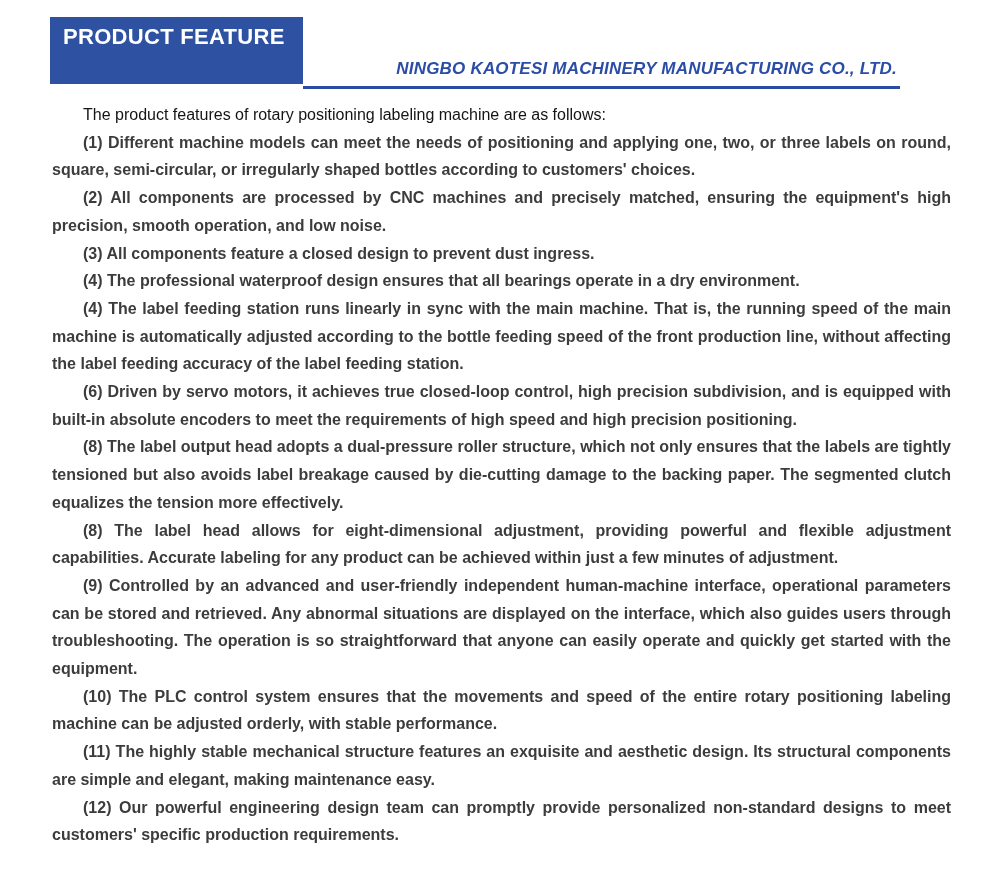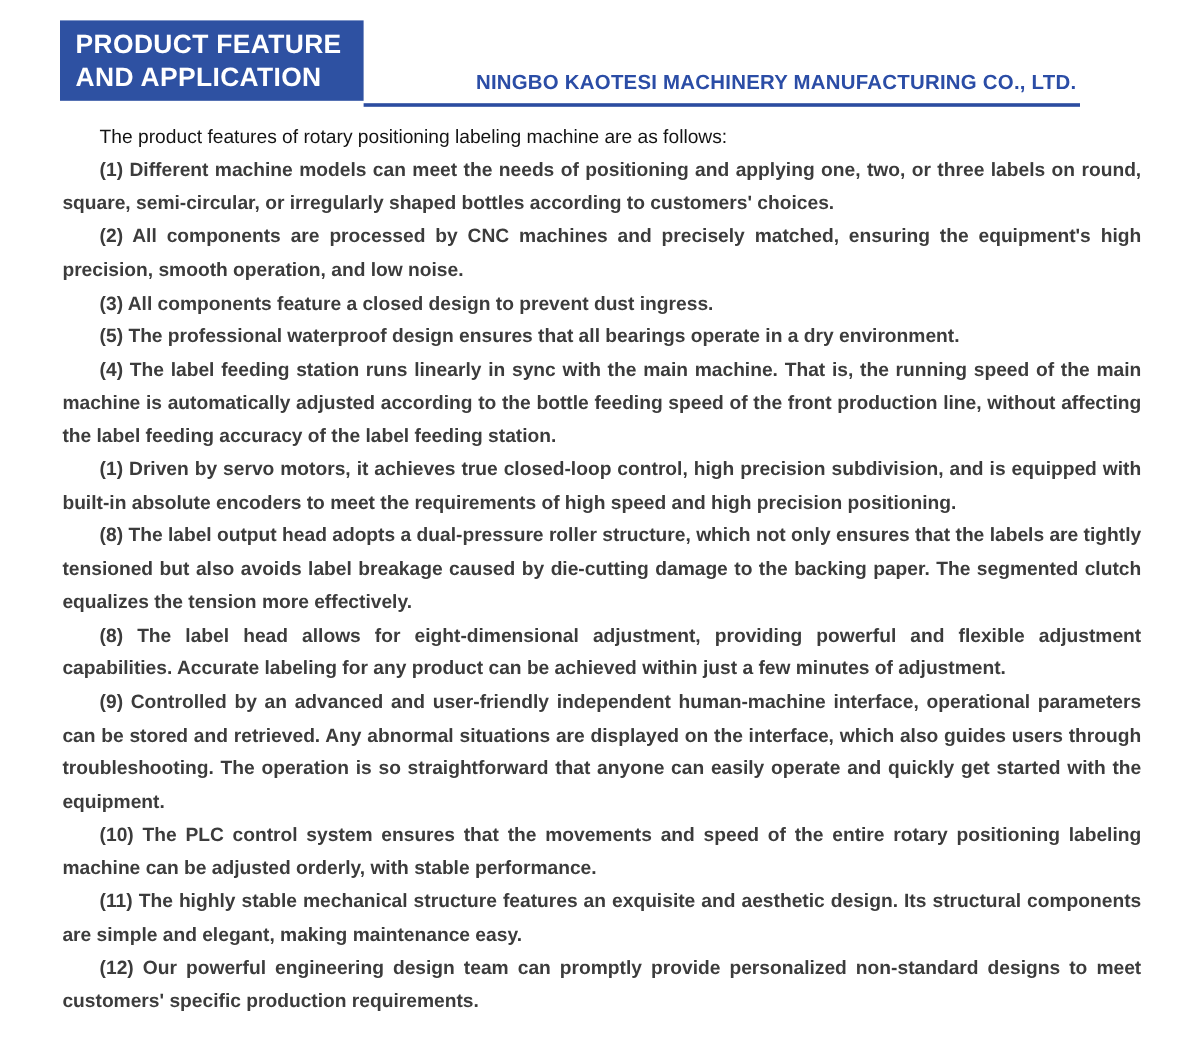--- a/index.html
+++ b/index.html
@@ -42,20 +42,21 @@
     left: 303px;
     top: 17px;
     width: 597px;
     height: 69px;
     box-sizing: content-box;
     border-bottom: 3px solid var(--underline_blue, #2E51A2);
     display: flex;
     align-items: flex-end;
     justify-content: flex-end;
     padding: 0;
+    font-style: italic;
   }
   .company-name {
     color: var(--company_blue, #2B4DA6);
     font-weight: bold;
     font-size: 17px;
     letter-spacing: 0.2px;
     padding: 0 3px 7px 0;
     white-space: nowrap;
   }
 
@@ -84,34 +85,33 @@
     font-weight: bold;
     -webkit-hyphens: auto;
   }
 </style>
 </head>
 <body>
 
 <header class="header">
   <div class="badge">
     <div>PRODUCT FEATURE</div>
-    <div>AND APPLICATION</div>
   </div>
   <div class="company-row">
     <span class="company-name">NINGBO KAOTESI MACHINERY MANUFACTURING CO., LTD.</span>
   </div>
 </header>
 
 <main class="content">
   <p class="lead">The product features of rotary positioning labeling machine are as follows:</p>
   <p class="para">(1) Different machine models can meet the needs of positioning and applying one, two, or three labels on round, square, semi-circular, or irregularly shaped bottles according to customers' choices.</p>
   <p class="para">(2) All components are processed by CNC machines and precisely matched, ensuring the equipment's high precision, smooth operation, and low noise.</p>
   <p class="para">(3) All components feature a closed design to prevent dust ingress.</p>
-  <p class="para">(5) The professional waterproof design ensures that all bearings operate in a dry environment.</p>
+  <p class="para">(4) The professional waterproof design ensures that all bearings operate in a dry environment.</p>
   <p class="para">(4) The label feeding station runs linearly in sync with the main machine. That is, the running speed of the main machine is automatically adjusted according to the bottle feeding speed of the front production line, without affecting the label feeding accuracy of the label feeding station.</p>
-  <p class="para">(1) Driven by servo motors, it achieves true closed-loop control, high precision subdivision, and is equipped with built-in absolute encoders to meet the requirements of high speed and high precision positioning.</p>
+  <p class="para">(6) Driven by servo motors, it achieves true closed-loop control, high precision subdivision, and is equipped with built-in absolute encoders to meet the requirements of high speed and high precision positioning.</p>
   <p class="para">(8) The label output head adopts a dual-pressure roller structure, which not only ensures that the labels are tightly tensioned but also avoids label breakage caused by die-cutting damage to the backing paper. The segmented clutch equalizes the tension more effectively.</p>
   <p class="para">(8) The label head allows for eight-dimensional adjustment, providing powerful and flexible adjustment capabilities. Accurate labeling for any product can be achieved within just a few minutes of adjustment.</p>
   <p class="para">(9) Controlled by an advanced and user-friendly independent human-machine interface, operational parameters can be stored and retrieved. Any abnormal situations are displayed on the interface, which also guides users through troubleshooting. The operation is so straightforward that anyone can easily operate and quickly get started with the equipment.</p>
   <p class="para">(10) The PLC control system ensures that the movements and speed of the entire rotary positioning labeling machine can be adjusted orderly, with stable performance.</p>
   <p class="para">(11) The highly stable mechanical structure features an exquisite and aesthetic design. Its structural components are simple and elegant, making maintenance easy.</p>
   <p class="para">(12) Our powerful engineering design team can promptly provide personalized non-standard designs to meet customers' specific production requirements.</p>
 </main>
 
 </body></html>

